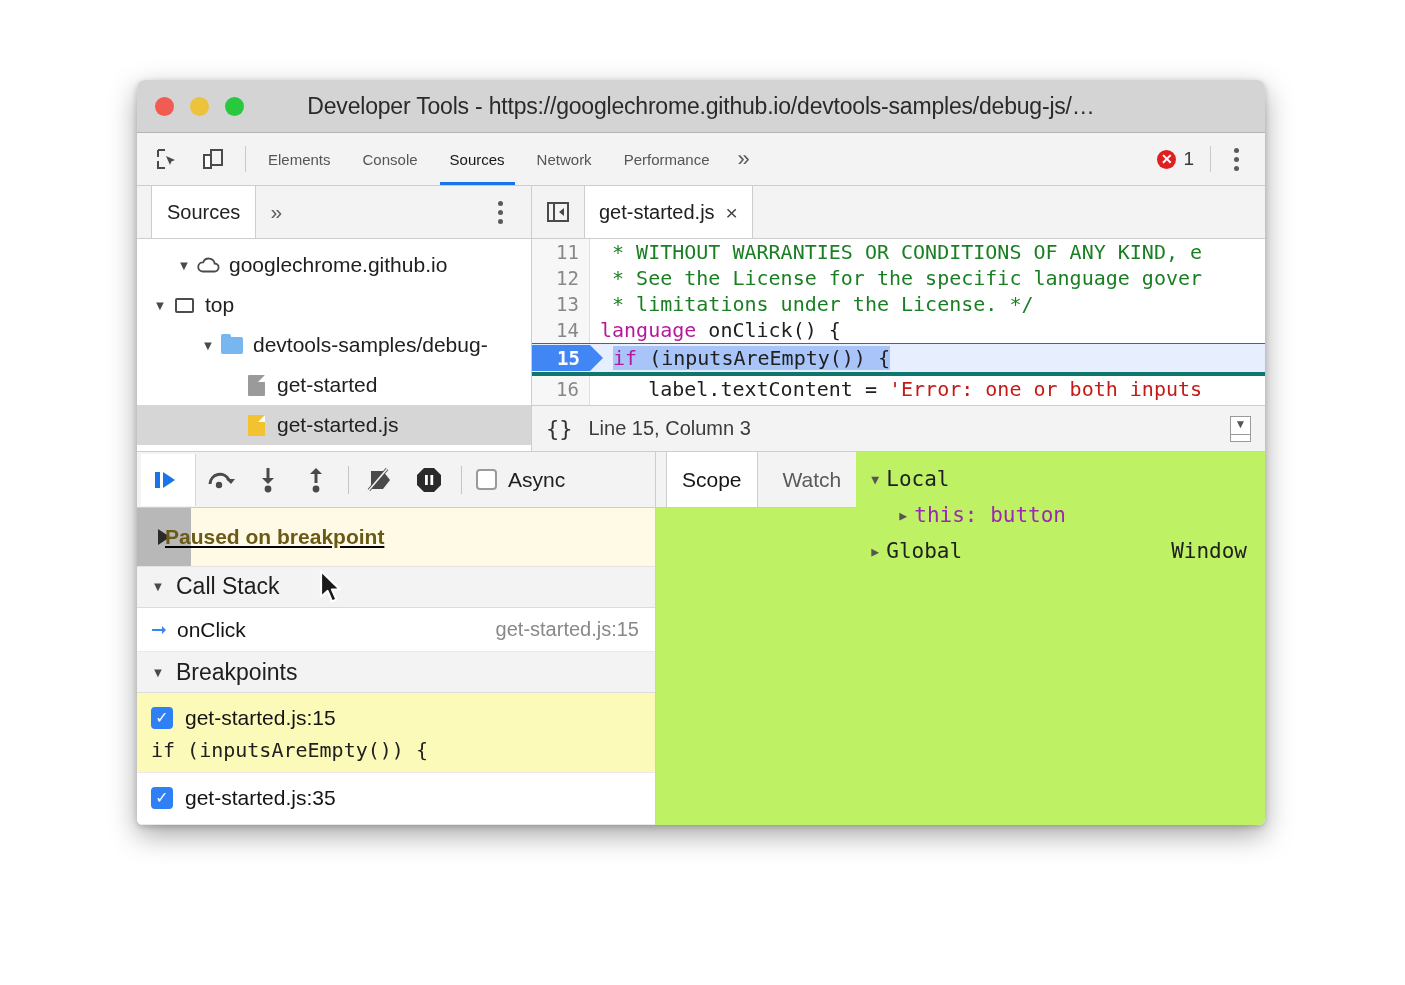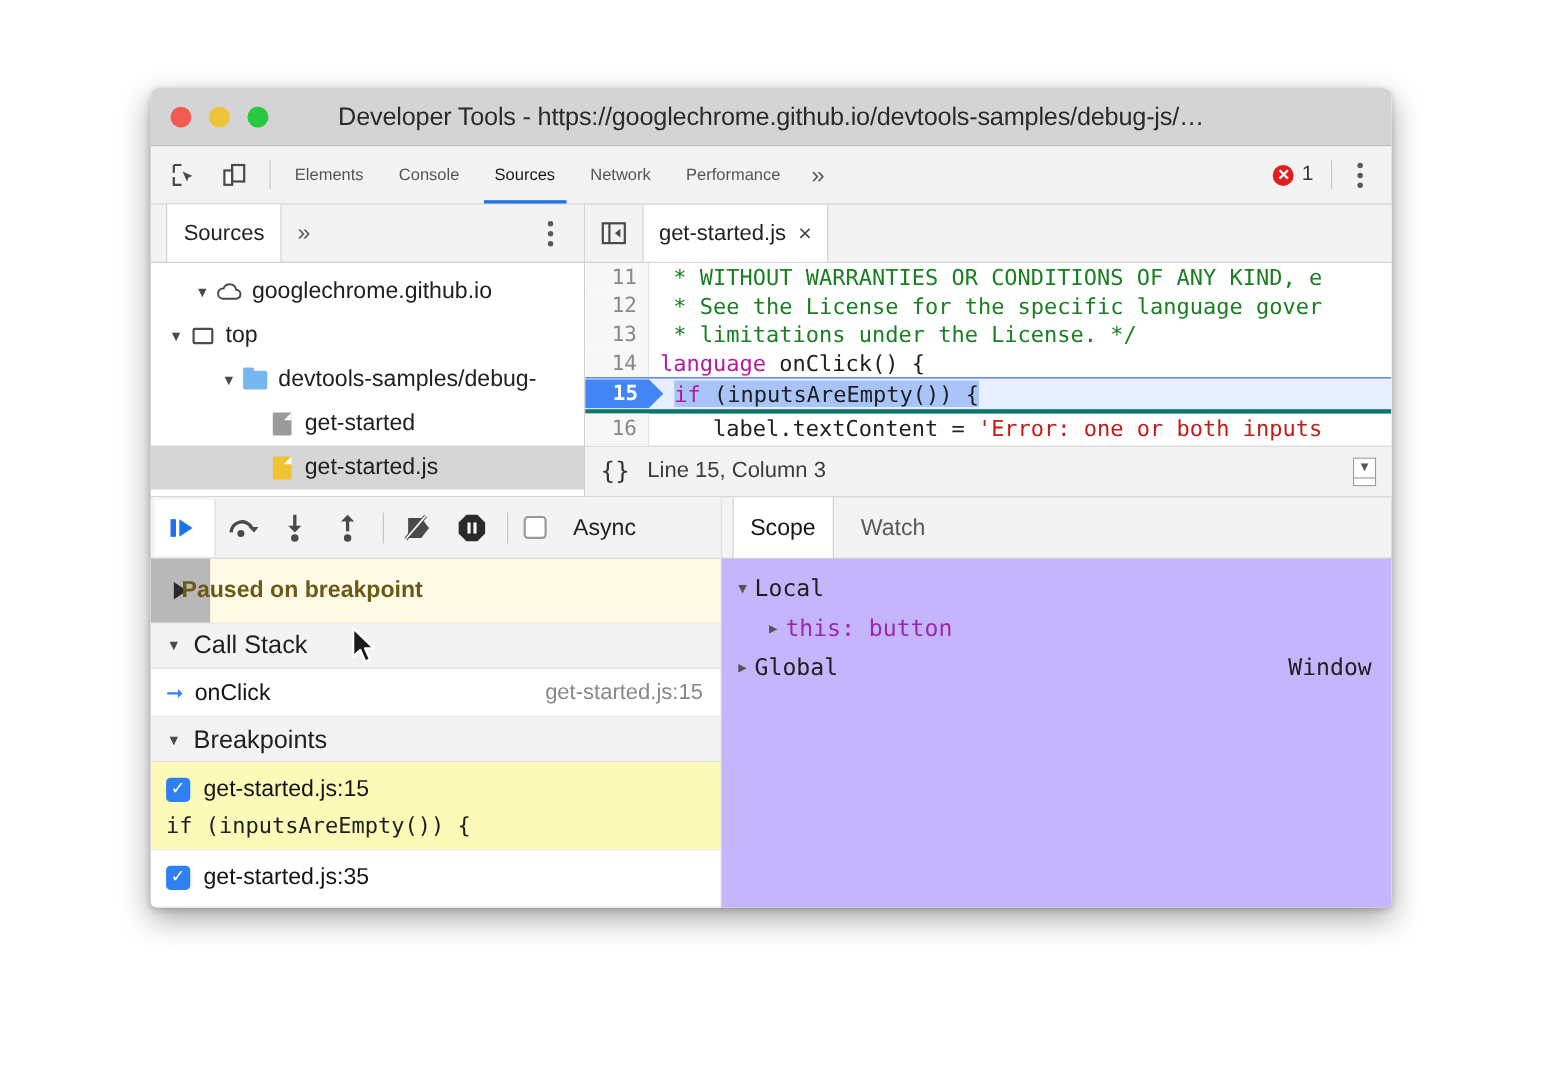--- a/index.html
+++ b/index.html
@@ -316,38 +316,39 @@
     display: flex; align-items: center;
     padding-left: 4px;
   }
   .dbg-btn {
     width: 48px; height: 52px;
     display: flex; align-items: center; justify-content: center;
   }
   .dbg-btn.resume { background: #fff; border-right: 1px solid #d8d8d8; width: 54px; }
   .dbg-sep { width: 1px; height: 28px; background: #c4c4c4; margin: 0 8px; }
   .async-box {
-    display: flex; align-items: center; gap: 24px;
+    display: flex; align-items: center; gap: 11px;
     padding-left: 6px;
     font-size: 21px; color: #202020;
   }
   .chk-empty {
     width: 21px; height: 21px;
     border: 2px solid #9a9a9a;
     border-radius: 4px;
     background: #fff;
     box-sizing: border-box;
   }
 
   .paused-bar {
     height: 58px; flex: 0 0 58px;
     background: #fffae6;
     border-bottom: 1px solid #e4e4e4;
     display: flex; align-items: center;
     position: relative;
+    text-decoration: underline;
   }
   .paused-hover {
     width: 54px; height: 58px;
     background: #b8b8b8;
     display: flex; align-items: center; justify-content: center;
     flex: 0 0 54px;
   }
   .paused-text {
     font-size: 21px;
     color: #6b5a16;
@@ -403,21 +404,21 @@
   .chk-on {
     width: 22px; height: 22px;
     background: #2f7ff5;
     border-radius: 4px;
     display: flex; align-items: center; justify-content: center;
     color: #fff; font-size: 16px; line-height: 1;
     flex: 0 0 22px;
   }
 
   
-  .scope-pane { flex: 1 1 auto; display: flex; flex-direction: column; min-width: 0; background: #c4b5fd; justify-content: flex-end; }
+  .scope-pane { flex: 1 1 auto; display: flex; flex-direction: row; min-width: 0; background: #bef264; justify-content: flex-end; }
   .scope-tabbar {
     height: 55px; flex: 0 0 55px;
     background: #f3f3f3;
     border-bottom: 1px solid #cdcdcd;
     display: flex; align-items: stretch;
   }
   .sc-tab {
     display: flex; align-items: center;
     padding: 0 15px;
     font-size: 21px;

